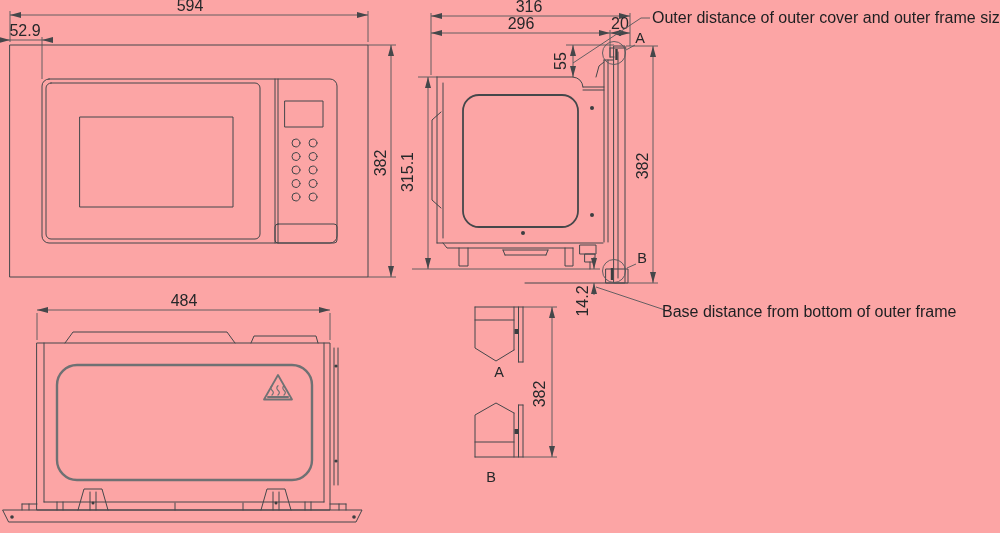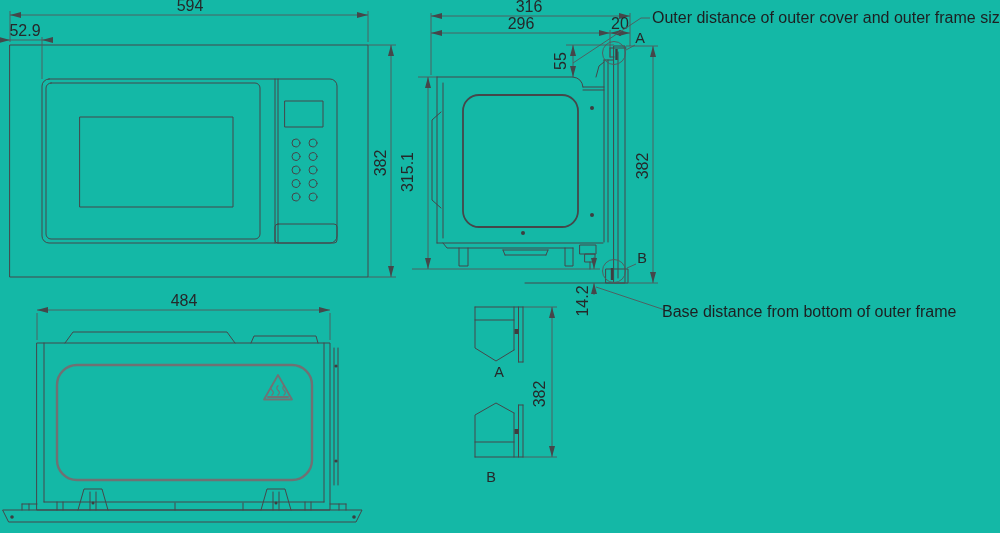--- a/index.html
+++ b/index.html
@@ -1,17 +1,17 @@
 <!DOCTYPE html>
 <html><head>
 <meta charset="utf-8">
 <style>
   html,body{margin:0;padding:0;background:#e9e9e9;}
   .canvas{
-    width:1000px;height:533px;background:#14b8a6;position:relative;
+    width:1000px;height:533px;background:#fca5a5;position:relative;
     font-family:"Liberation Sans", sans-serif;
   }
   svg{display:block;}
   .ln{fill:none;stroke:#45474a;stroke-width:1;stroke-linejoin:round;stroke-linecap:round;}
   .lnthick{fill:none;stroke:#45474a;stroke-width:1.8;stroke-linejoin:round;}
   .panel{fill:none;stroke:#6f7173;stroke-width:2.4;stroke-linejoin:round;}
   .warn{fill:none;stroke:#707274;stroke-width:1.8;stroke-linejoin:round;stroke-linecap:round;}
   .dimln{fill:none;stroke:#54575a;stroke-width:0.9;stroke-linecap:butt;}
   .thicktick{fill:none;stroke:#3c3e40;stroke-width:2.4;}
   .dot{fill:#3c3e40;stroke:none;}

